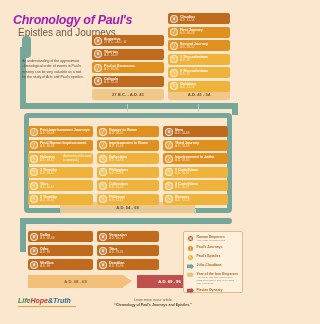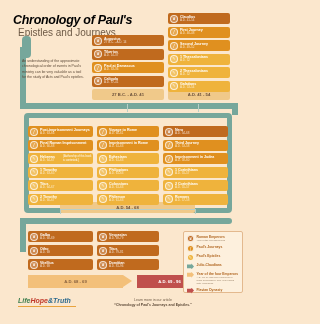--- a/index.html
+++ b/index.html
@@ -9,21 +9,21 @@
     font-family:"Liberation Sans", sans-serif;
     overflow:hidden;
     position:relative;
   }
   .canvas { position:relative; width:250px; height:324px; }
 
   
   .title {
     position:absolute; left:13px; top:13px;
     font-size:12.5px; font-weight:bold; font-style:italic;
-    color:#000000; letter-spacing:-0.3px;
+    color:#a21caf; letter-spacing:-0.3px;
   }
   .subtitle {
     position:absolute; left:18px; top:27px;
     font-size:10px; color:#6d5a46;
   }
   .teal-left-1 {
     position:absolute; left:20px; top:47px; width:6px; height:62px;
     background:#76a79b;
   }
   .teal-bar-1 {

